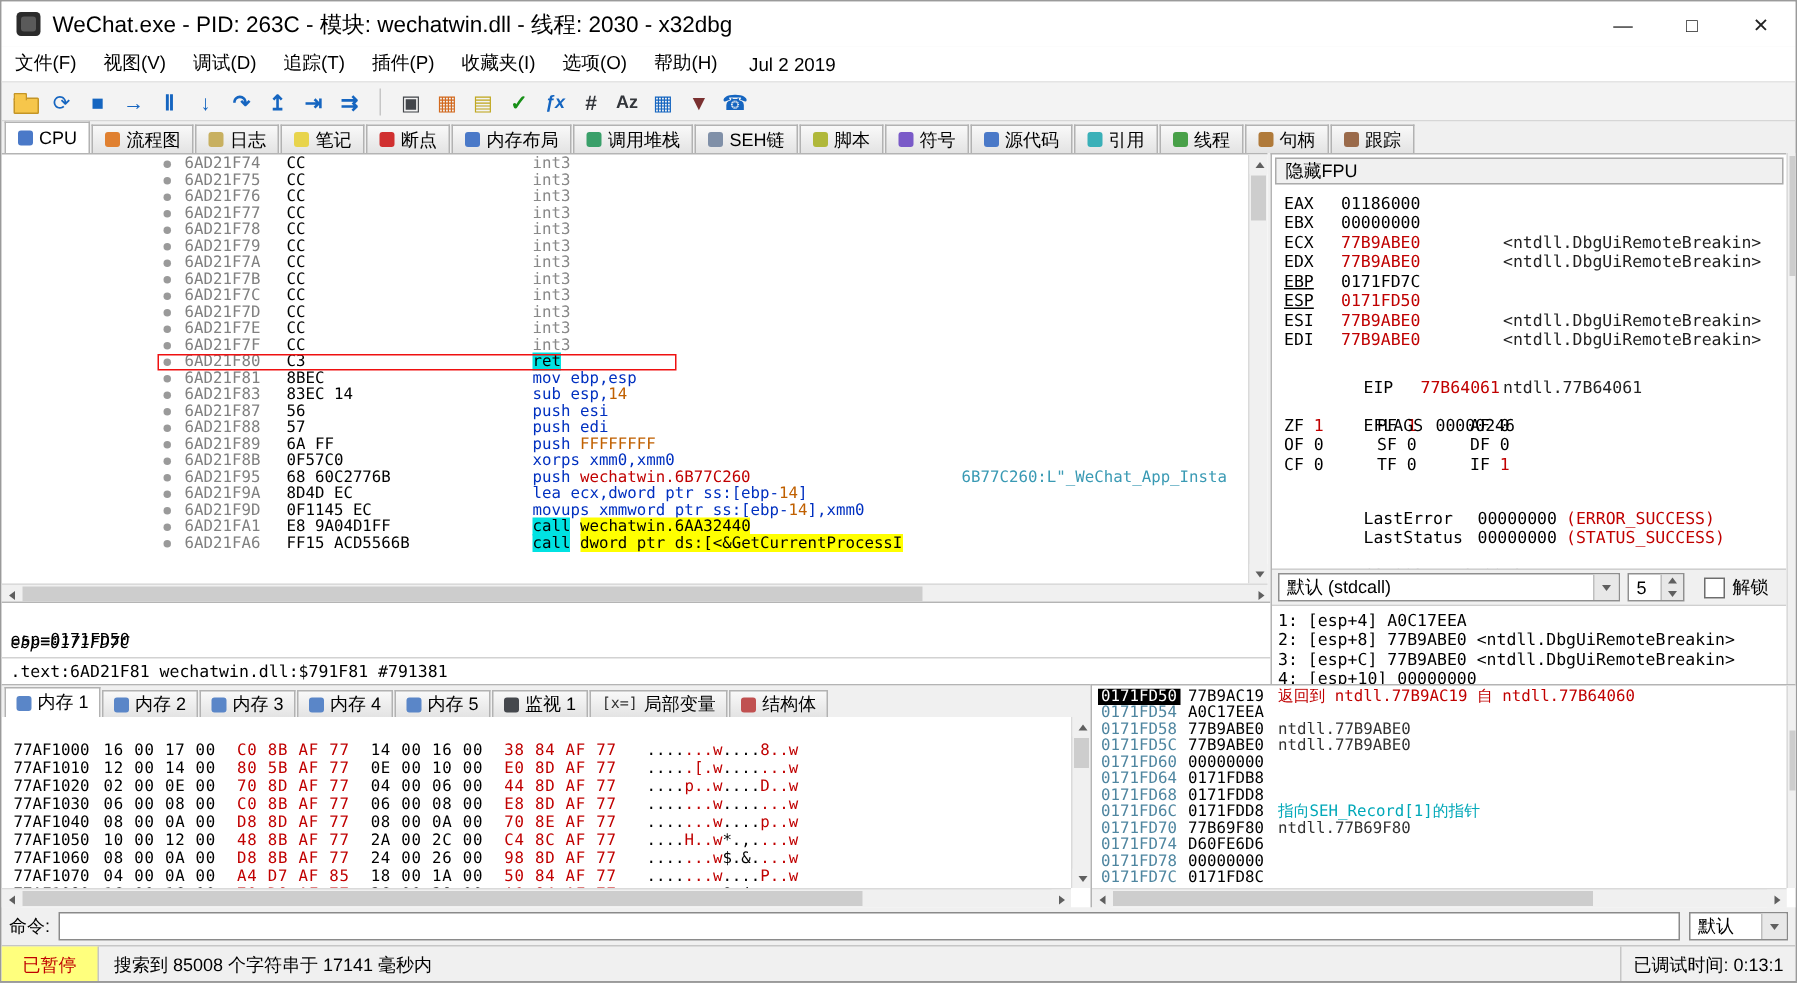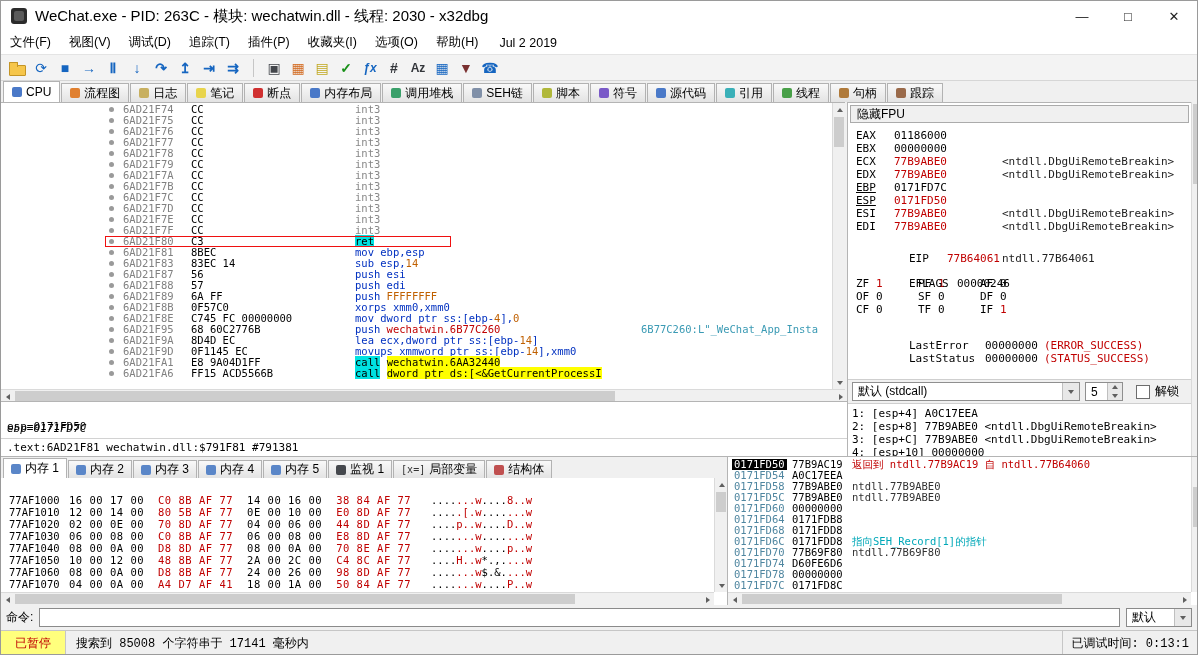--- a/index.html
+++ b/index.html
@@ -131,21 +131,21 @@
   .scmt.cyan{color:#00a8b8;}
   .stack-hscroll{left:0;bottom:0;height:13px;right:8px;}
   .stack-vscroll{right:0;top:0;width:8px;bottom:13px;border-left:1px solid #dadada;}
   
   .cmdbar{position:absolute;left:0;top:604px;right:0;height:25px;background:#f0f0f0;display:flex;align-items:center;
     padding:0 5px;gap:6px;font-size:12px;box-sizing:border-box;}
   .cmd-input{flex:1;height:19px;background:#fff;border:1px solid #8a8a8a;box-sizing:border-box;font-size:12px;padding:0 3px;
     font-family:"DejaVu Sans Mono",monospace;}
   .cmd-combo{width:66px;height:19px;background:#fff;border:1px solid #8a8a8a;display:flex;align-items:center;padding-left:5px;box-sizing:border-box;}
   .statusbar{position:absolute;left:0;top:629px;right:0;height:26px;background:#f0f0f0;border-top:1px solid #c6c6c6;
-    display:flex;align-items:stretch;font-size:12px;box-sizing:border-box;font-family:Liberation Mono, monospace;}
+    display:flex;align-items:stretch;font-size:12px;box-sizing:border-box;}
   .st-state{width:64px;background:#ffff7d;color:#c00000;display:flex;align-items:center;justify-content:center;border-right:1px solid #c6c6c6;}
   .st-msg{display:flex;align-items:center;padding-left:10px;flex:1;}
   .st-time{display:flex;align-items:center;padding:0 8px;border-left:1px solid #c6c6c6;white-space:nowrap;}
 </style>
 </head>
 <body>
 
 <div class="window">
 
   <div class="titlebar">
@@ -271,21 +271,20 @@
         <div class="drow"><span class="bp-dot"></span><span class="daddr">6AD21F7D</span><span class="dbytes">CC</span><span class="dins"><span class="tk-g">int3</span></span></div>
         <div class="drow"><span class="bp-dot"></span><span class="daddr">6AD21F7E</span><span class="dbytes">CC</span><span class="dins"><span class="tk-g">int3</span></span></div>
         <div class="drow"><span class="bp-dot"></span><span class="daddr">6AD21F7F</span><span class="dbytes">CC</span><span class="dins"><span class="tk-g">int3</span></span></div>
         <div class="drow"><span class="bp-dot"></span><span class="daddr">6AD21F80</span><span class="dbytes">C3</span><span class="dins"><span class="tk-cr">ret</span></span><span class="selbox"></span></div>
         <div class="drow"><span class="bp-dot"></span><span class="daddr">6AD21F81</span><span class="dbytes">8BEC</span><span class="dins"><span class="tk-b">mov ebp,esp</span></span></div>
         <div class="drow"><span class="bp-dot"></span><span class="daddr">6AD21F83</span><span class="dbytes">83EC 14</span><span class="dins"><span class="tk-b">sub esp,</span><span class="tk-n">14</span></span></div>
         <div class="drow"><span class="bp-dot"></span><span class="daddr">6AD21F87</span><span class="dbytes">56</span><span class="dins"><span class="tk-b">push esi</span></span></div>
         <div class="drow"><span class="bp-dot"></span><span class="daddr">6AD21F88</span><span class="dbytes">57</span><span class="dins"><span class="tk-b">push edi</span></span></div>
         <div class="drow"><span class="bp-dot"></span><span class="daddr">6AD21F89</span><span class="dbytes">6A FF</span><span class="dins"><span class="tk-b">push </span><span class="tk-n">FFFFFFFF</span></span></div>
         <div class="drow"><span class="bp-dot"></span><span class="daddr">6AD21F8B</span><span class="dbytes">0F57C0</span><span class="dins"><span class="tk-b">xorps xmm0,xmm0</span></span></div>
-        <div class="drow"><span class="bp-dot"></span><span class="daddr">6AD21F8E</span><span class="dbytes">C745 FC 00000000</span><span class="dins"><span class="tk-b">mov dword ptr ss:[ebp-</span><span class="tk-n">4</span><span class="tk-b">],</span><span class="tk-n">0</span></span></div>
         <div class="drow"><span class="bp-dot"></span><span class="daddr">6AD21F95</span><span class="dbytes">68 60C2776B</span><span class="dins"><span class="tk-b">push </span><span class="tk-m">wechatwin.6B77C260</span></span><span class="dcmt">6B77C260:L"_WeChat_App_Insta</span></div>
         <div class="drow"><span class="bp-dot"></span><span class="daddr">6AD21F9A</span><span class="dbytes">8D4D EC</span><span class="dins"><span class="tk-b">lea ecx,dword ptr ss:[ebp-</span><span class="tk-n">14</span><span class="tk-b">]</span></span></div>
         <div class="drow"><span class="bp-dot"></span><span class="daddr">6AD21F9D</span><span class="dbytes">0F1145 EC</span><span class="dins"><span class="tk-b">movups xmmword ptr ss:[ebp-</span><span class="tk-n">14</span><span class="tk-b">],xmm0</span></span></div>
         <div class="drow"><span class="bp-dot"></span><span class="daddr">6AD21FA1</span><span class="dbytes">E8 9A04D1FF</span><span class="dins"><span class="tk-cr">call</span><span class="tk-sp"> </span><span class="tk-y">wechatwin.6AA32440</span></span></div>
         <div class="drow"><span class="bp-dot"></span><span class="daddr">6AD21FA6</span><span class="dbytes">FF15 ACD5566B</span><span class="dins"><span class="tk-cr">call</span><span class="tk-sp"> </span><span class="tk-y">dword ptr ds:[&lt;&amp;GetCurrentProcessI</span></span></div>
       </div>
     <div class="vscroll dis-vscroll">
       <span class="sb-btn" style="top:0">
           <span class="tri-up"></span>
         </span>
@@ -419,21 +418,21 @@
         </div>
       </div>
     <div class="dumprows">
         <div class="mrow"><span class="maddr">77AF1000</span><span class="mhex"><span class="hexg">16 00 17 00</span><span class="hexg ptr">C0 8B AF 77</span><span class="hexg">14 00 16 00</span><span class="hexg ptr">38 84 AF 77</span></span><span class="masc"><span class="an">....</span><span class="ap">...w</span><span class="an">....</span><span class="ap">8..w</span></span></div>
         <div class="mrow"><span class="maddr">77AF1010</span><span class="mhex"><span class="hexg">12 00 14 00</span><span class="hexg ptr">80 5B AF 77</span><span class="hexg">0E 00 10 00</span><span class="hexg ptr">E0 8D AF 77</span></span><span class="masc"><span class="an">....</span><span class="ap">.[.w</span><span class="an">....</span><span class="ap">...w</span></span></div>
         <div class="mrow"><span class="maddr">77AF1020</span><span class="mhex"><span class="hexg">02 00 0E 00</span><span class="hexg ptr">70 8D AF 77</span><span class="hexg">04 00 06 00</span><span class="hexg ptr">44 8D AF 77</span></span><span class="masc"><span class="an">....</span><span class="ap">p..w</span><span class="an">....</span><span class="ap">D..w</span></span></div>
         <div class="mrow"><span class="maddr">77AF1030</span><span class="mhex"><span class="hexg">06 00 08 00</span><span class="hexg ptr">C0 8B AF 77</span><span class="hexg">06 00 08 00</span><span class="hexg ptr">E8 8D AF 77</span></span><span class="masc"><span class="an">....</span><span class="ap">...w</span><span class="an">....</span><span class="ap">...w</span></span></div>
         <div class="mrow"><span class="maddr">77AF1040</span><span class="mhex"><span class="hexg">08 00 0A 00</span><span class="hexg ptr">D8 8D AF 77</span><span class="hexg">08 00 0A 00</span><span class="hexg ptr">70 8E AF 77</span></span><span class="masc"><span class="an">....</span><span class="ap">...w</span><span class="an">....</span><span class="ap">p..w</span></span></div>
         <div class="mrow"><span class="maddr">77AF1050</span><span class="mhex"><span class="hexg">10 00 12 00</span><span class="hexg ptr">48 8B AF 77</span><span class="hexg">2A 00 2C 00</span><span class="hexg ptr">C4 8C AF 77</span></span><span class="masc"><span class="an">....</span><span class="ap">H..w</span><span class="an">*.,.</span><span class="ap">...w</span></span></div>
         <div class="mrow"><span class="maddr">77AF1060</span><span class="mhex"><span class="hexg">08 00 0A 00</span><span class="hexg ptr">D8 8B AF 77</span><span class="hexg">24 00 26 00</span><span class="hexg ptr">98 8D AF 77</span></span><span class="masc"><span class="an">....</span><span class="ap">...w</span><span class="an">$.&amp;.</span><span class="ap">...w</span></span></div>
-        <div class="mrow"><span class="maddr">77AF1070</span><span class="mhex"><span class="hexg">04 00 0A 00</span><span class="hexg ptr">A4 D7 AF 41</span><span class="hexg">18 00 1A 00</span><span class="hexg ptr">50 84 AF 77</span></span><span class="masc"><span class="an">....</span><span class="ap">...w</span><span class="an">....</span><span class="ap">P..w</span></span></div>
+        <div class="mrow"><span class="maddr">77AF1070</span><span class="mhex"><span class="hexg">04 00 0A 00</span><span class="hexg ptr">A4 D7 AF 85</span><span class="hexg">18 00 1A 00</span><span class="hexg ptr">50 84 AF 77</span></span><span class="masc"><span class="an">....</span><span class="ap">...w</span><span class="an">....</span><span class="ap">P..w</span></span></div>
         <div class="mrow"><span class="maddr">77AF1080</span><span class="mhex"><span class="hexg">16 00 16 00</span><span class="hexg ptr">70 D8 AF 77</span><span class="hexg">26 00 28 00</span><span class="hexg ptr">A0 84 AF 77</span></span><span class="masc"><span class="an">....</span><span class="ap">p..w</span><span class="an">&amp;.(.</span><span class="ap">...w</span></span></div>
       </div>
     <div class="vscroll dump-vscroll">
       <span class="sb-btn" style="top:0">
           <span class="tri-up"></span>
         </span>
       <span class="vthumb" style="top:14px;height:20px"></span>
       <span class="sb-btn" style="bottom:0">
           <span class="tri-down"></span>
         </span>

